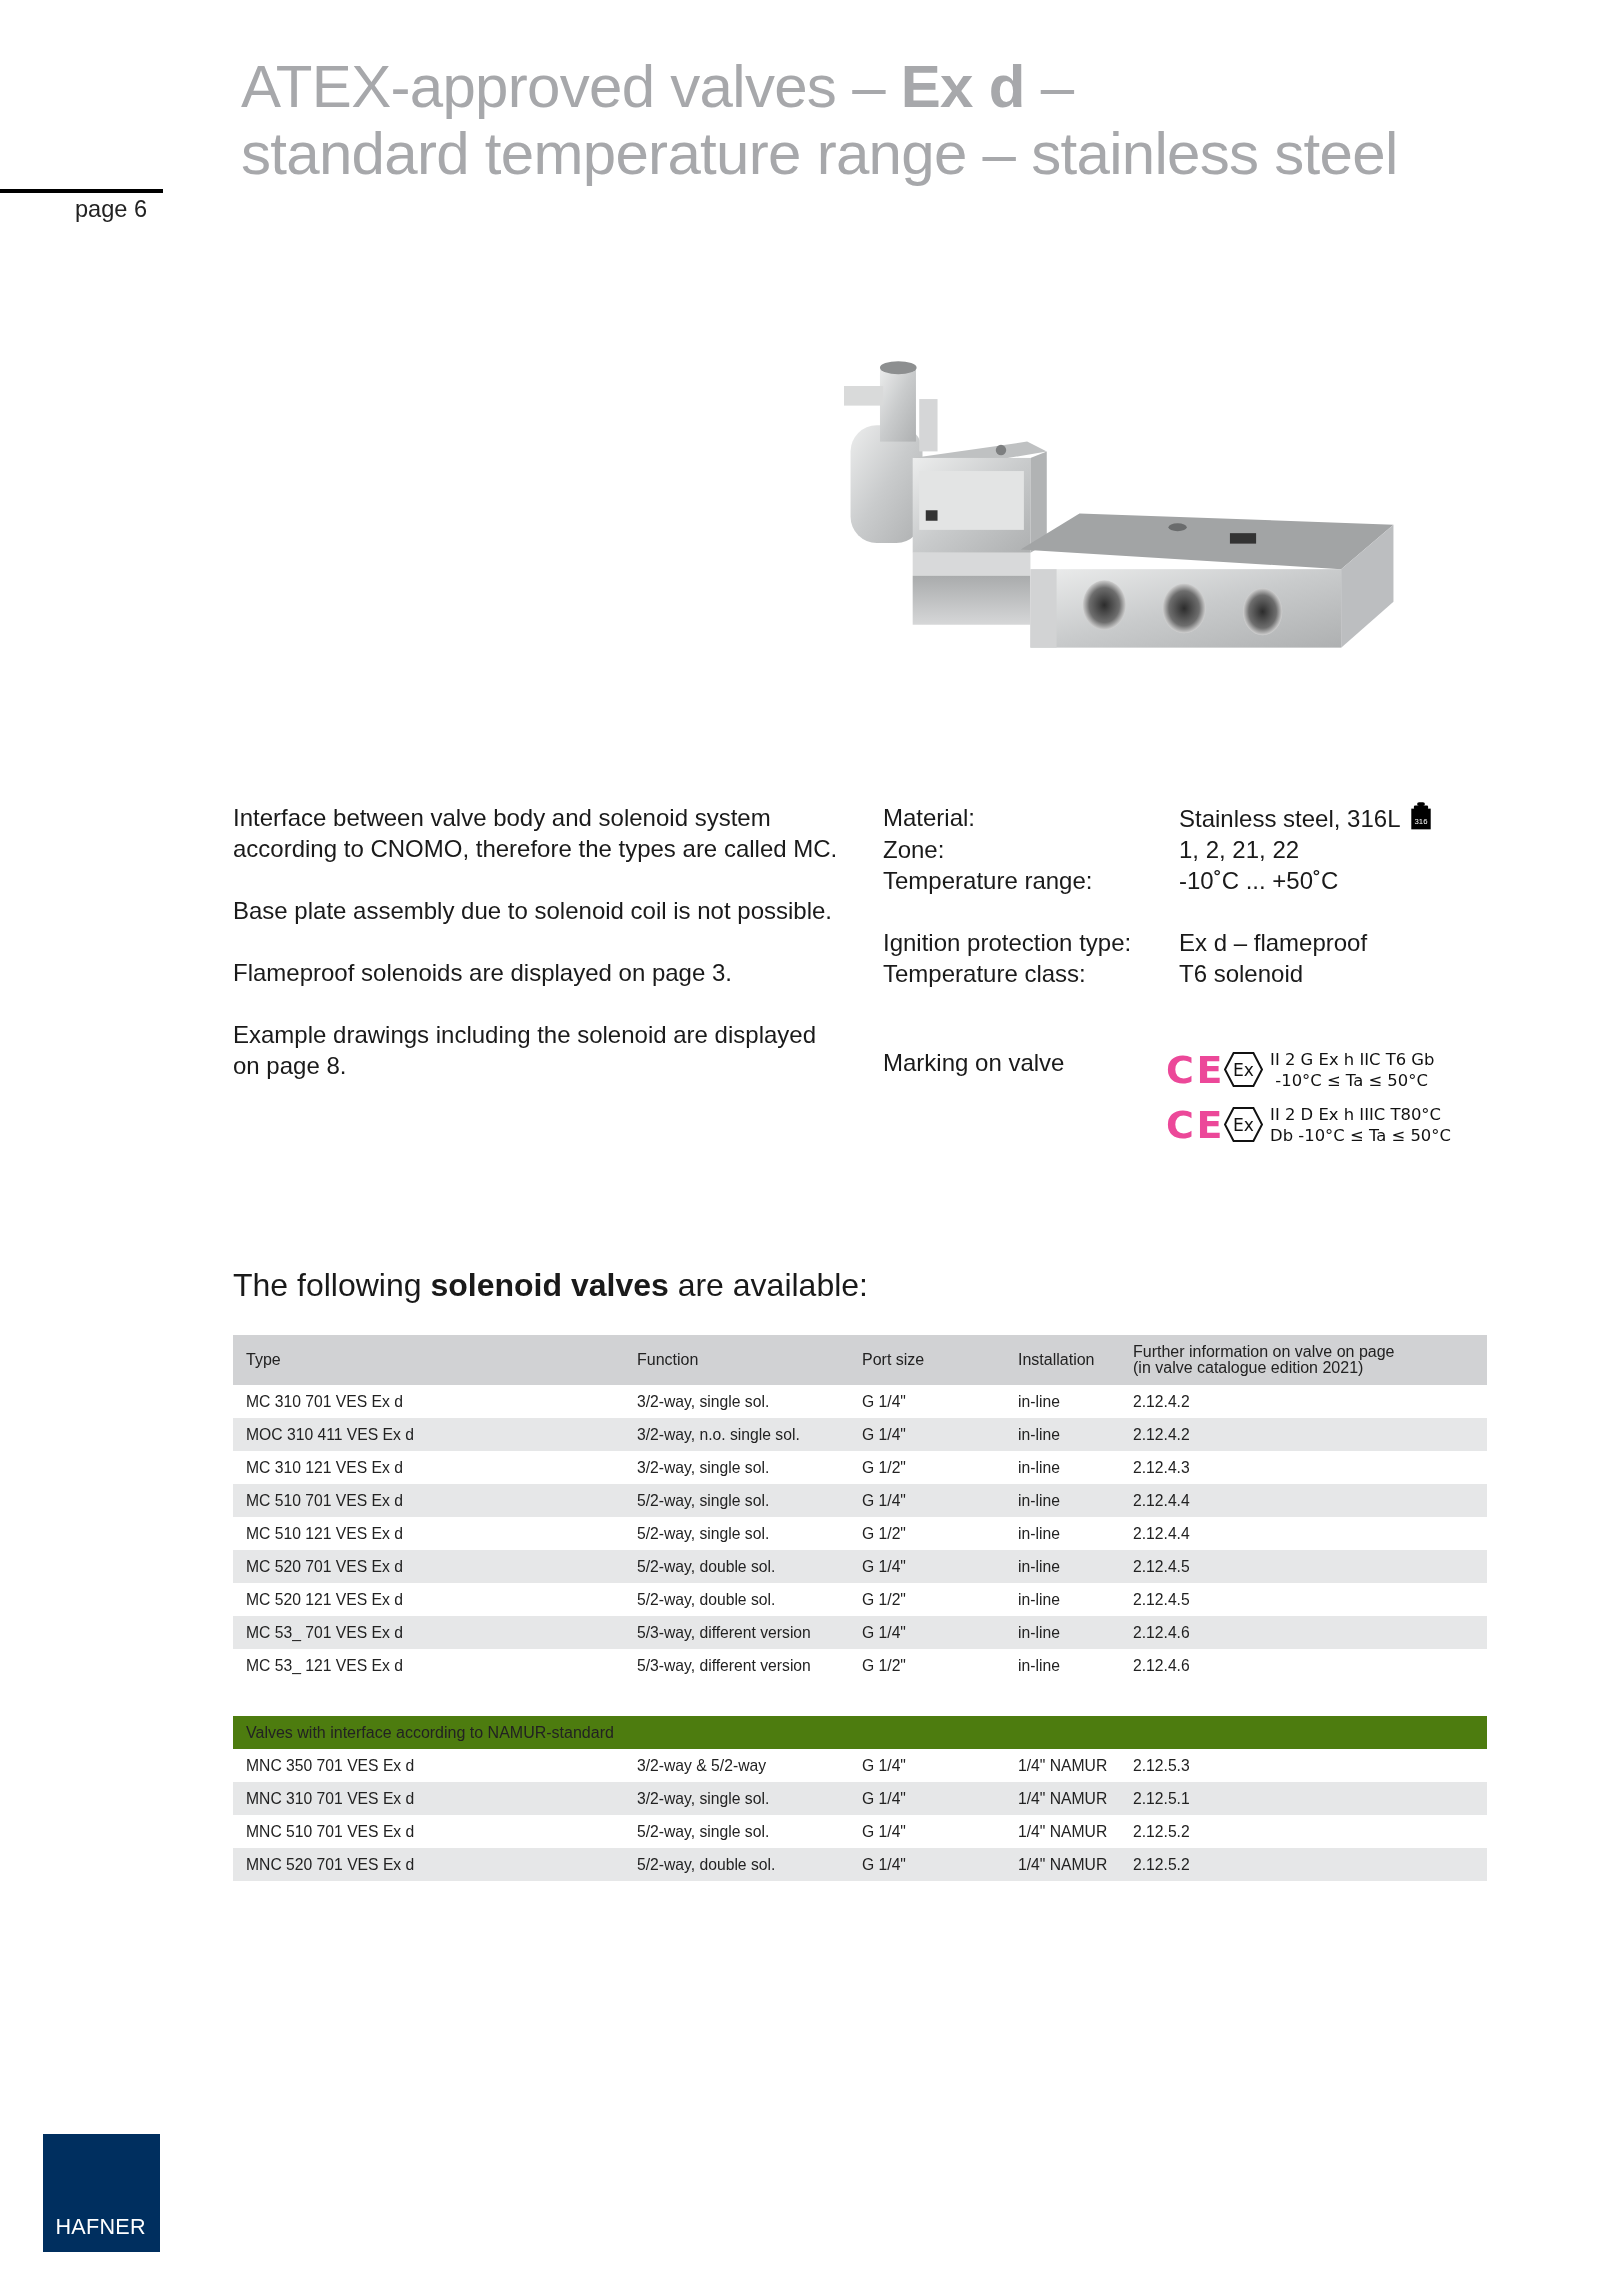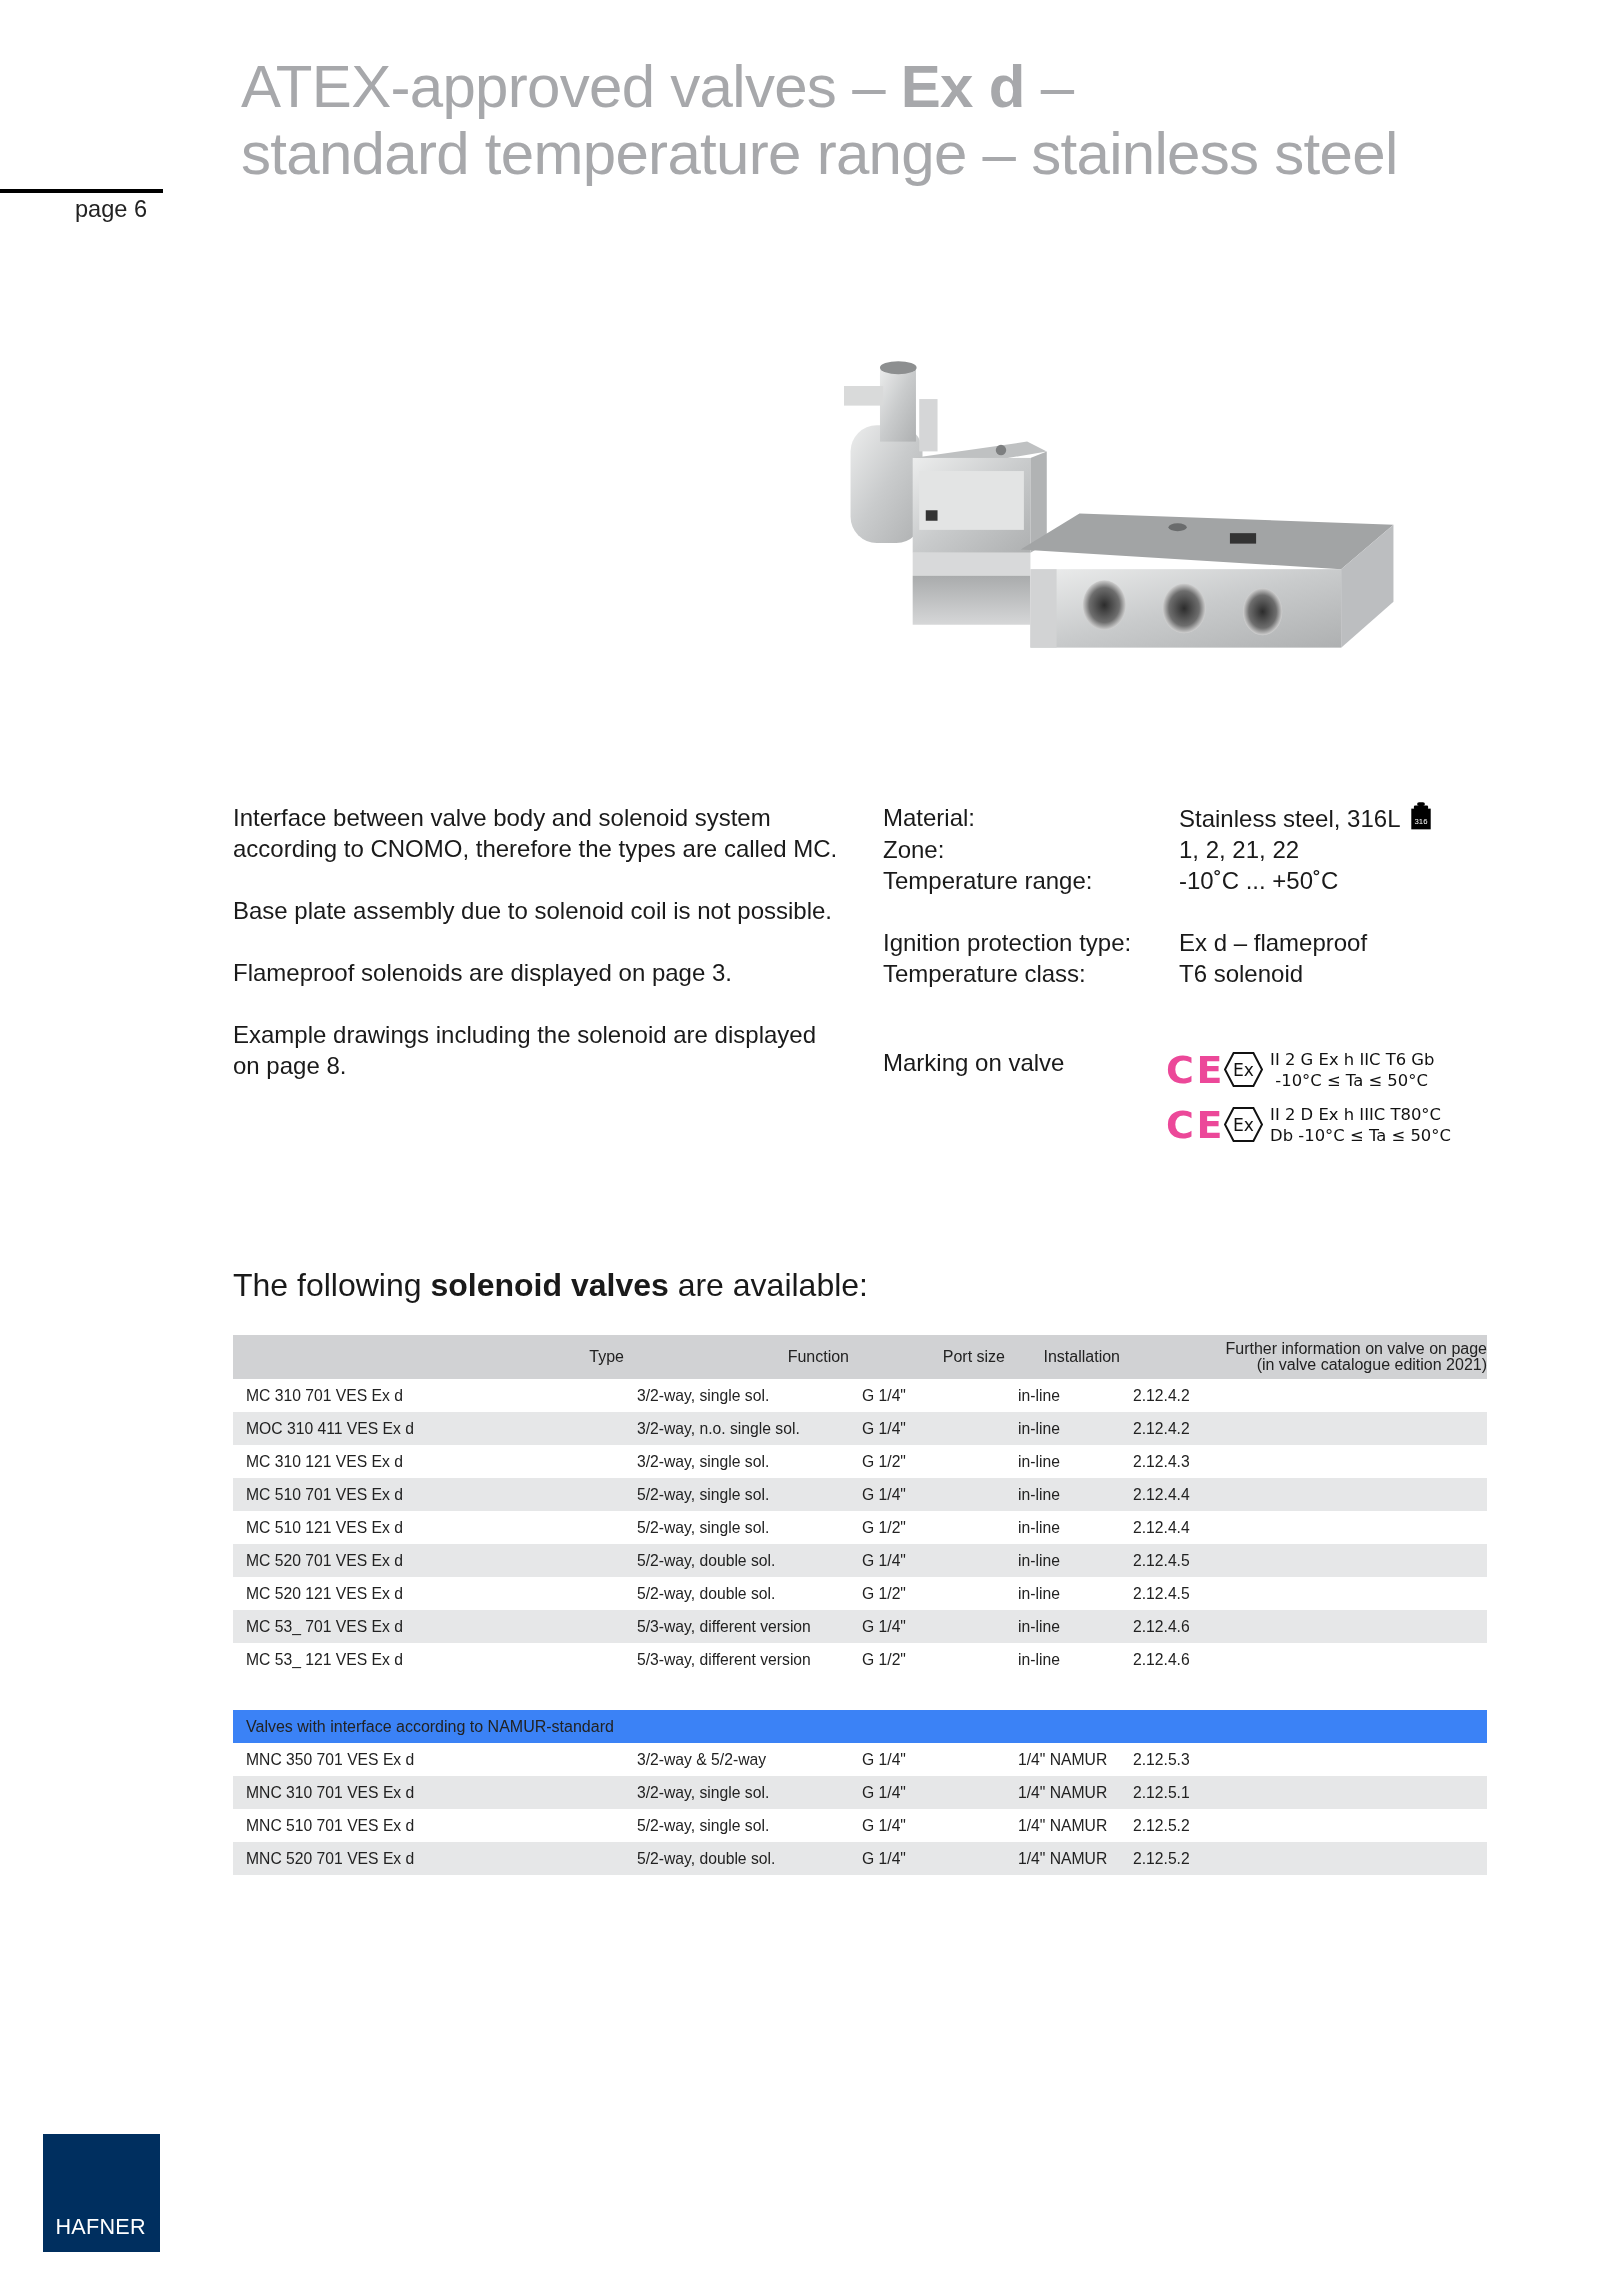--- a/index.html
+++ b/index.html
@@ -51,27 +51,27 @@
   .avail {
     position: absolute; left: 233px; top: 1267px; font-size: 32px;
   }
   .avail b { font-weight: bold; }
   table.valves {
     position: absolute; left: 233px; top: 1335px; width: 1254px;
     border-collapse: collapse; font-size: 15.7px; color: #222;
     font-family: "Liberation Sans", sans-serif;
   }
   table.valves th {
-    background: #d1d2d4; text-align: right; font-weight: normal; font-size: 16px;
-    height: 44px; padding: 0 0 0 13px; vertical-align: middle; line-height: 16.4px;
+    background: #d1d2d4; text-align: left; font-weight: normal; font-size: 16px;
+    height: 50px; padding: 0 0 0 13px; vertical-align: middle; line-height: 16.4px;
   }
   table.valves td { height: 33px; padding: 0 0 0 13px; white-space: nowrap; }
   table.valves tr.alt td { background: #e6e7e8; }
   table.valves tr.spacer td { height: 34px; background: #fff; }
-  table.valves tr.section td { background: #3b82f6; height: 33px; font-size: 16px; margin-top: 8px; }
+  table.valves tr.section td { background: #4d7c0f; height: 33px; font-size: 16px; margin-top: 8px; }
   .col-type { width: 378px; }
   .col-func { width: 212px; }
   .col-port { width: 143px; }
   .col-inst { width: 102px; }
   .logo {
     position: absolute; left: 43px; top: 2134px; width: 117px; height: 118px;
     background: #002f5f; color: #fff;
   }
   .logo span {
     position: absolute; left: 12.4px; bottom: 12.4px; font-size: 21.6px; font-weight: normal; letter-spacing: 0.3px;

